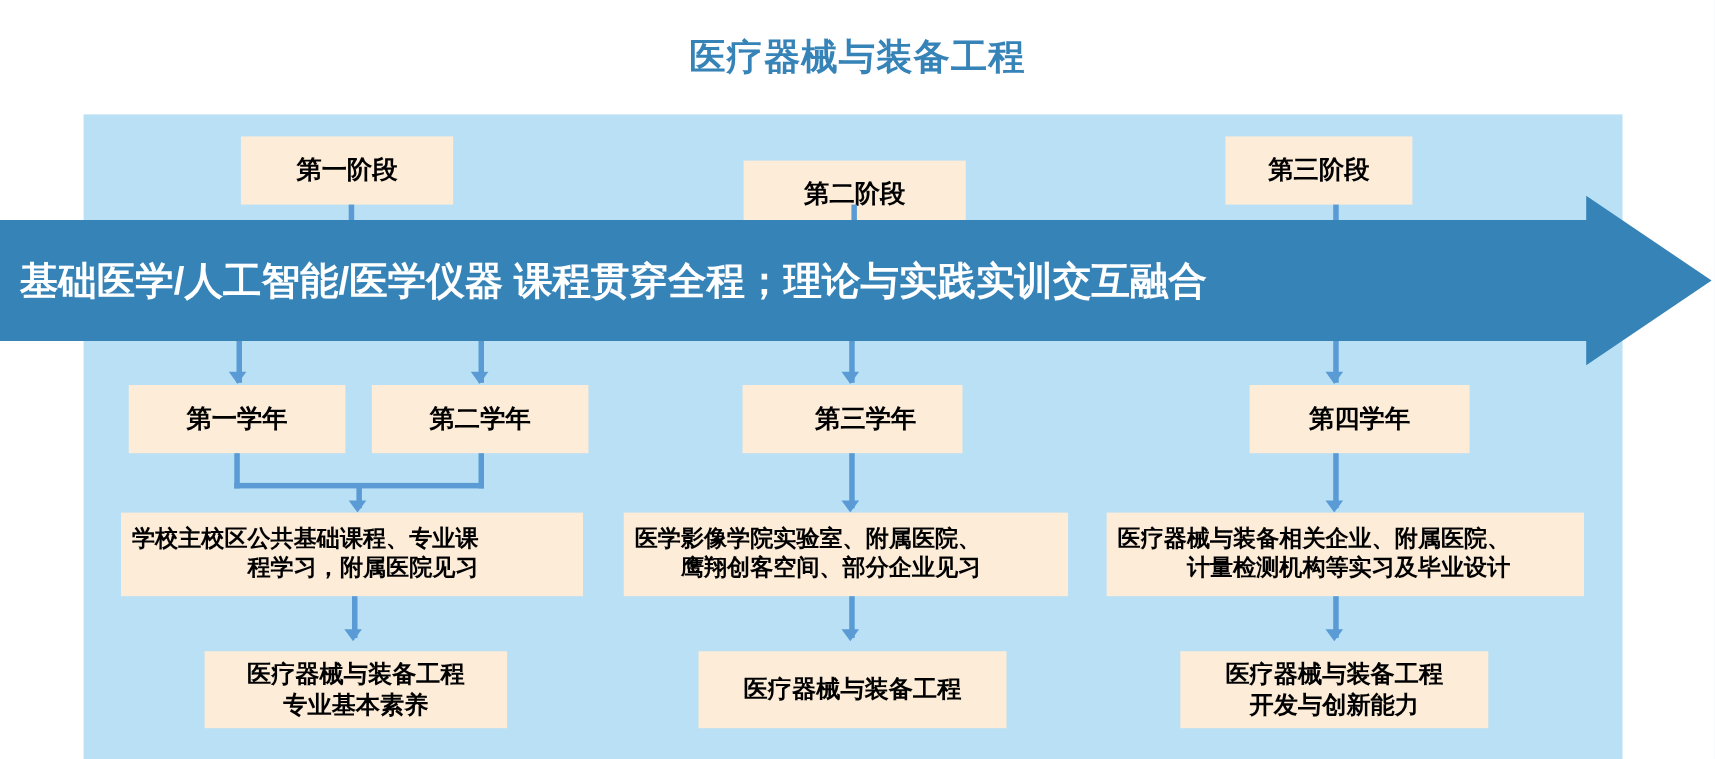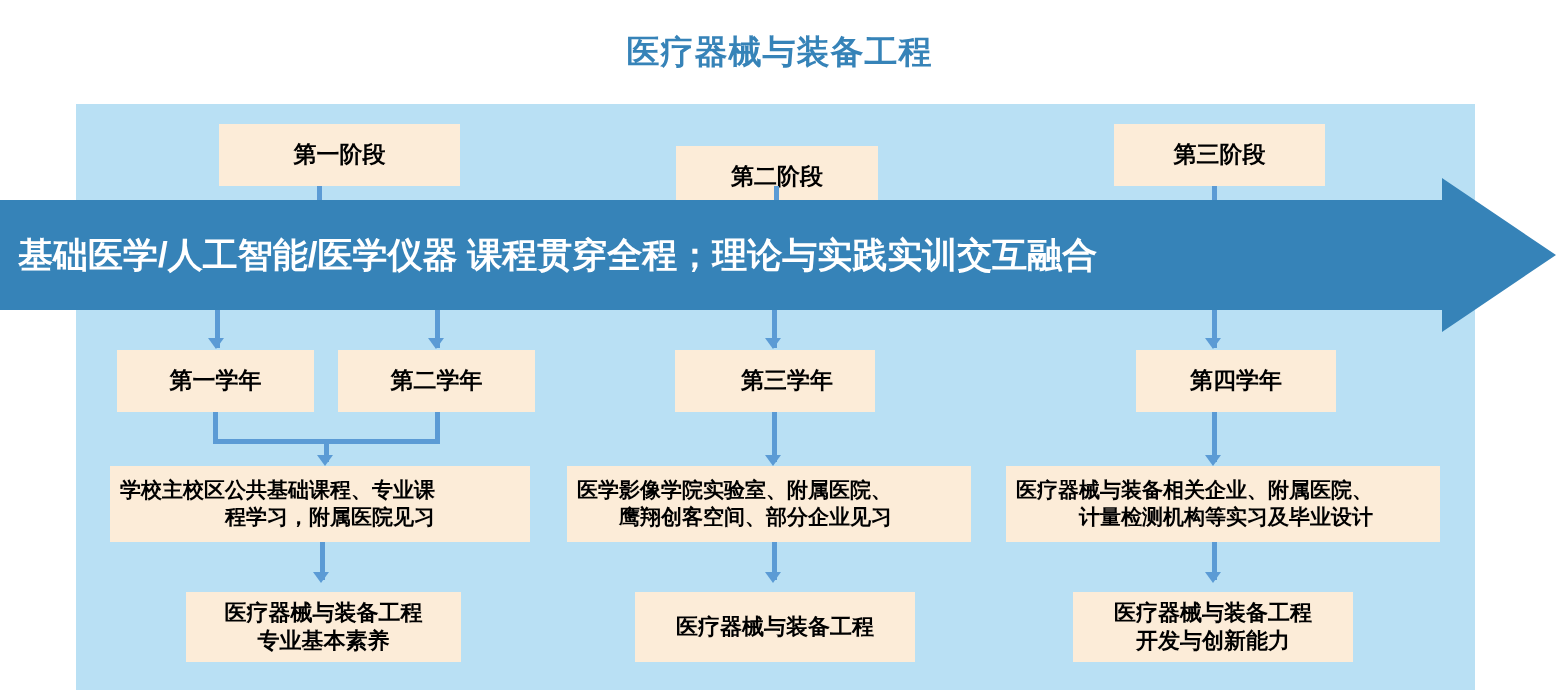--- a/index.html
+++ b/index.html
@@ -91,27 +91,27 @@
 </style>
 </head>
 <body>
 
 <div id="stage">
 
   <div class="title">医疗器械与装备工程</div>
 
   <div class="panel"></div>
 
-  <div class="box stage-box" style="left:219px;top:124px;width:241px;font-family:Liberation Serif, serif;">
+  <div class="box stage-box" style="left:219px;top:124px;width:193px;font-family:Liberation Serif, serif;">
     <span>第一阶段</span>
   </div>
   <div class="box stage-box" style="left:676px;top:124px;width:202px;margin-top:22px;">
     <span>第二阶段</span>
   </div>
-  <div class="box stage-box" style="left:1114px;top:124px;width:211px;font-family:Liberation Serif, serif;">
+  <div class="box stage-box" style="left:1114px;top:124px;width:170px;font-family:Liberation Serif, serif;">
     <span>第三阶段</span>
   </div>
 
   <div class="vline" style="left:317px;top:186px;height:14px;"></div>
   <div class="vline" style="left:774px;top:186px;height:14px;"></div>
   <div class="vline" style="left:1212px;top:186px;height:14px;"></div>
 
   <div class="banner-wrap">
     <svg class="banner-svg" width="1559" height="155" viewBox="0 0 1559 155">
       <polygon points="0,22 1442,22 1442,0 1556,77 1442,154 1442,132 0,132" fill="#3683b8"></polygon>

